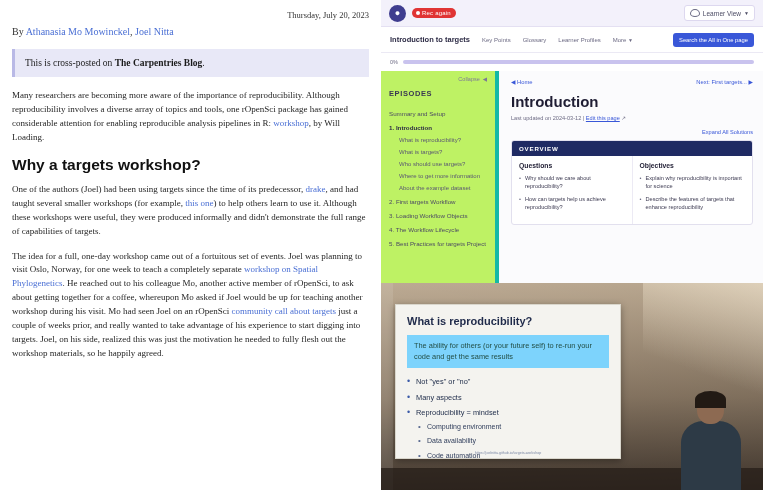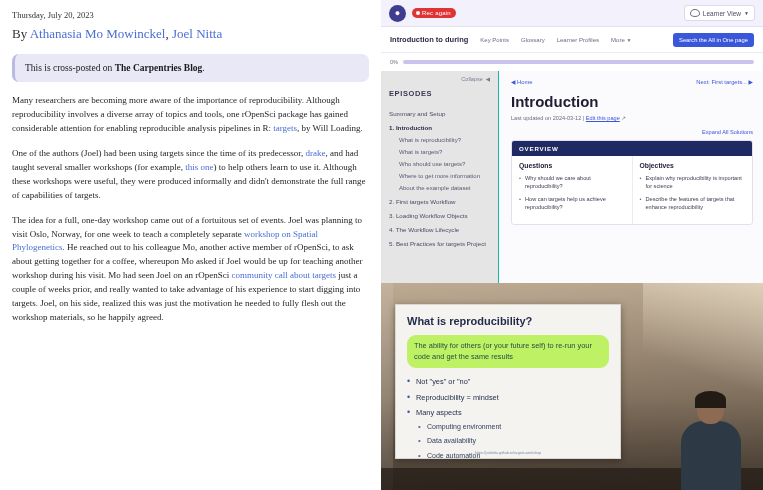--- a/index.html
+++ b/index.html
@@ -28,46 +28,46 @@
     padding: 8px 12px 0 12px;
     box-sizing: border-box;
     overflow: hidden;
     color: #2b2b2b;
   }
   .article .date {
     font-size: 8.5px;
     color: #333;
     margin: 2px 0 6px 0;
     font-family: "Liberation Serif", serif;
+    text-align: right;
   }
   .article h1 {
     font-size: 25px;
     line-height: 1.12;
     margin: 0 0 10px 0;
     font-weight: bold;
     color: #111;
     letter-spacing: -0.2px;
     font-family: "Liberation Sans", sans-serif;
   }
   .byline {
-    font-size: 13px;
+    font-size: 10px;
     margin: 0 0 12px 0;
     color: #333;
     font-family: "Liberation Serif", serif;
   }
   .byline a { color: #4a6fd4; text-decoration: none; }
   .callout {
     background: #e8e8f7;
     border-left: 3px solid #b9b9e6;
     padding: 9px 10px;
     font-size: 9.5px;
     color: #1a1a1a;
     margin: 0 0 12px 0;
     font-family: "Liberation Serif", serif;
-    border-radius: 7px;
   }
   .callout b { font-weight: bold; }
   .article p {
     font-size: 9px;
     line-height: 1.55;
     margin: 0 0 11px 0;
     color: #262626;
     font-family: "Liberation Serif", serif;
     text-align: left;
   }
@@ -194,22 +194,22 @@
     background: #c9c3ee;
   }
 
   .lesson-body {
     display: flex;
     height: 212px;
     background: #fbfbfd;
   }
   .episodes {
     width: 118px;
-    background: #e5e5e5;
-    border-right: 1px solid #14b8a6;
+    background: #bef264;
+    border-right: 4px solid #14b8a6;
     padding: 0 8px;
     box-sizing: border-box;
     overflow: hidden;
   }
   .collapse-row {
     display: flex; justify-content: flex-end;
     align-items: center;
     gap: 3px;
     font-size: 5.5px;
     color: #7d7b94;
@@ -342,27 +342,26 @@
     box-sizing: border-box;
     overflow: hidden;
   }
   .slide h3 {
     font-size: 11px;
     margin: 0 0 8px 0;
     color: #1f2a4a;
     font-weight: bold;
   }
   .slide .quote {
-    background: #bef264;
+    background: #7dd3fc;
     color: #234f46;
     font-size: 7.4px;
     line-height: 1.45;
     padding: 6px 7px;
     margin-bottom: 8px;
-    border-radius: 9px;
   }
   .slide li {
     font-size: 7.4px;
     color: #23304d;
     line-height: 1.5;
     margin-bottom: 4px;
     list-style: none;
     position: relative;
     padding-left: 9px;
   }
@@ -439,23 +438,24 @@
     <div class="date">Thursday, July 20, 2023</div>
     <div class="byline">
       <span>By </span><a class="inline" href="#">Athanasia Mo Mowinckel</a><span>, </span><a class="inline" href="#">Joel Nitta</a>
     </div>
 
     <div class="callout">
       <span>This is cross-posted on </span><b><a class="inline" href="#" style="color:#1a1a1a">The Carpentries Blog</a></b><span>.</span>
     </div>
 
     <p>
-      <span>Many researchers are becoming more aware of the importance of reproducibility. Although reproducibility involves a diverse array of topics and tools, one rOpenSci package has gained considerable attention for enabling reproducible analysis pipelines in R: </span><a class="inline" href="#">targets</a><span>, by Will Loading.</span>
+      <span>Many researchers are becoming more aware of the importance of reproducibility. Although reproducibility involves a diverse array of topics and tools, one rOpenSci package has gained considerable attention for enabling reproducible analysis pipelines in R: </span><a class="inline" href="#">workshop</a><span>, by Will Loading.</span>
     </p>
 
+    <h2>Why a targets workshop?</h2>
 
 
     <p>
       <span>One of the authors (Joel) had been using targets since the time of its predecessor, </span><a class="inline" href="#">drake</a><span>, and had taught several smaller workshops (for example, </span><a class="inline" href="#">this one</a><span>) to help others learn to use it. Although these workshops were useful, they were produced informally and didn't demonstrate the full range of capabilities of targets.</span>
     </p>
 
     <p>
       <span>The idea for a full, one-day workshop came out of a fortuitous set of events. Joel was planning to visit Oslo, Norway, for one week to teach a completely separate </span><a class="inline" href="#">workshop on Spatial Phylogenetics</a><span>. He reached out to his colleague Mo, another active member of rOpenSci, to ask about getting together for a coffee, whereupon Mo asked if Joel would be up for teaching another workshop during his visit. Mo had seen Joel on an rOpenSci </span><a class="inline" href="#">community call about targets</a><span> just a couple of weeks prior, and really wanted to take advantage of his experience to start digging into targets. Joel, on his side, realized this was just the motivation he needed to fully flesh out the workshop materials, so he happily agreed.</span>
     </p>
 
@@ -471,21 +471,21 @@
         <div class="rec-badge">Rec again</div>
         <div class="topbar-spacer"></div>
         <div class="learner-view">
           <span class="eye"></span>
           <span>Learner View</span>
           <span style="font-size:5px">▼</span>
         </div>
       </div>
 
       <div class="lesson-nav">
-        <div class="title">Introduction to during</div>
+        <div class="title">Introduction to targets</div>
         <div class="nitem">Key Points</div>
         <div class="nitem">Glossary</div>
         <div class="nitem">Learner Profiles</div>
         <div class="nitem">
           <span>More</span>
           <span style="font-size:5px">▼</span>
         </div>
         <div class="nav-spacer"></div>
         <div class="btn-primary">Search the All in One page</div>
       </div>
@@ -554,22 +554,22 @@
       <div class="room-wall"></div>
       <div class="win-light"></div>
       <div class="wall-panel" style="left:0;top:0;width:12px;height:207px;"></div>
       <div class="desk"></div>
 
       <div class="slide">
         <h3>What is reproducibility?</h3>
         <div class="quote">The ability for others (or your future self) to re-run your code and get the same results</div>
         <ul style="margin:0;padding:0">
           <li>Not "yes" or "no"</li>
+          <li>Many aspects</li>
           <li>Reproducibility = mindset</li>
-          <li>Many aspects</li>
           <li class="sub">Computing environment</li>
           <li class="sub">Data availability</li>
           <li class="sub">Code automation</li>
         </ul>
         <div class="slide-foot">https://joelnitta.github.io/targets-workshop</div>
       </div>
 
       <div class="person">
         <div class="p-body"></div>
         <div class="p-head"></div>

